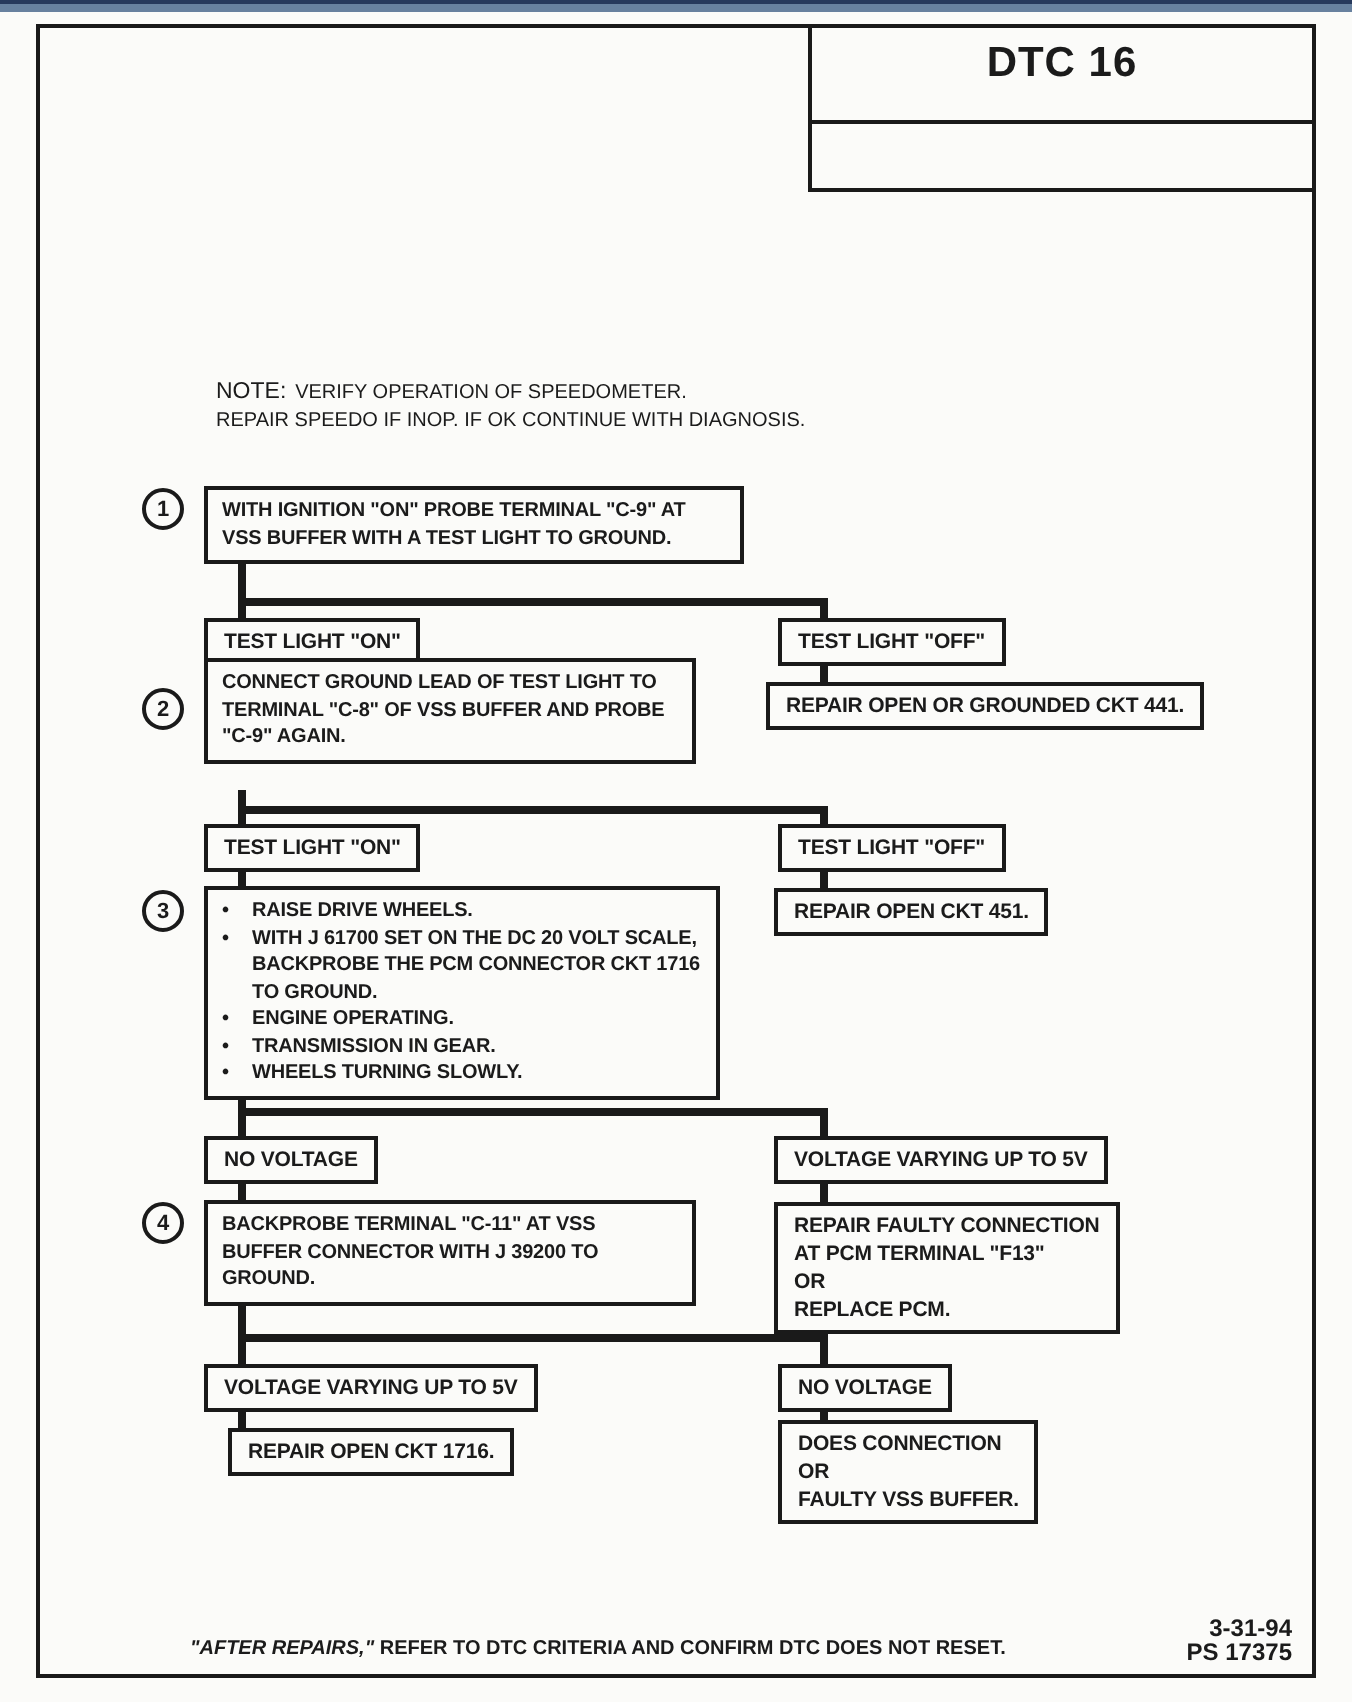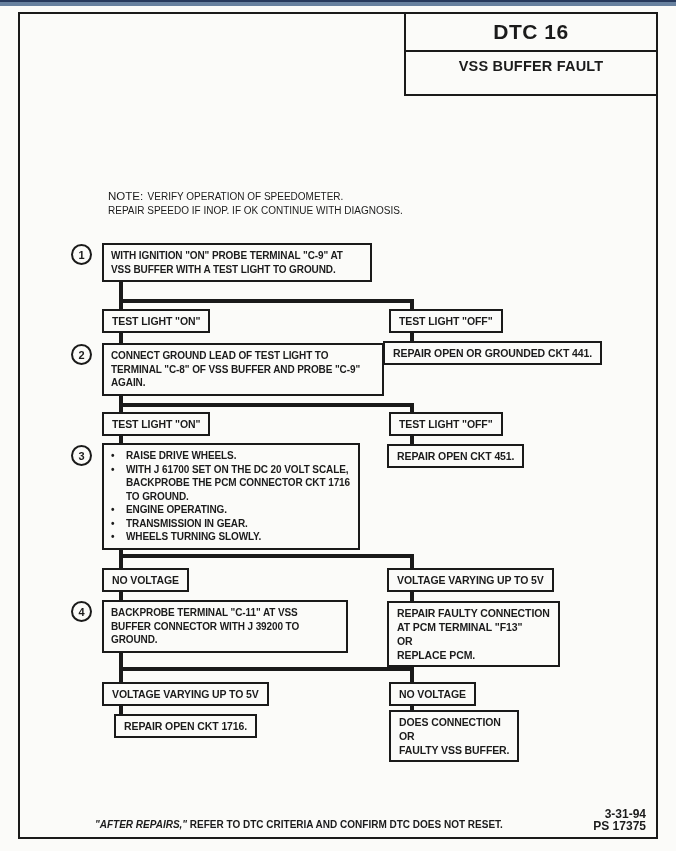--- a/index.html
+++ b/index.html
@@ -8,21 +8,21 @@
   .canvas { position:relative; width:676px; height:851px; background:#fbfbf9; overflow:hidden; }
 
   .top-bar { position:absolute; left:0; top:0; width:676px; height:6px;
              background:linear-gradient(to bottom, #27395c 0 2px, #68819f 2px 100%); }
 
   .page-border { position:absolute; left:18px; top:12px; width:640px; height:827px;
                  border:2px solid #1a1a1a; background:transparent; }
 
   .title-box { position:absolute; left:404px; top:12px; width:254px; height:84px;
                border:2px solid #1a1a1a; background:#fbfbf9; text-align:center; }
-  .title-main { height:38px; line-height:35px; border-bottom:2px solid #1a1a1a;
+  .title-main { height:48px; line-height:35px; border-bottom:2px solid #1a1a1a;
                 font-size:21px; font-weight:bold; letter-spacing:0.5px; }
   .title-sub1 { margin-top:6px; font-size:14.5px; font-weight:bold; letter-spacing:0.2px; }
   .title-sub2 { font-size:12.5px; font-weight:bold; }
 
   .note { position:absolute; left:108px; top:188px; font-weight:normal; line-height:13.5px; }
   .note-label { font-size:11.5px; }
   .note-text  { font-size:10px; }
 
   .circle { position:absolute; width:21px; height:21px; border:2px solid #1a1a1a; border-radius:50%;
             background:#fbfbf9; font-size:11px; font-weight:bold; text-align:center; line-height:18px; }
@@ -48,21 +48,20 @@
 </head>
 <body>
 
 <div class="canvas">
 
   <div class="top-bar"></div>
   <div class="page-border"></div>
 
   <div class="title-box">
     <div class="title-main">DTC 16</div>
-    <div class="title-sub1">VSS BUFFER FAULT</div>
   </div>
 
   <div class="note">
     <div>
       <span class="note-label">NOTE:</span>
       <span class="note-text">VERIFY OPERATION OF SPEEDOMETER.</span>
     </div>
     <div class="note-text">REPAIR SPEEDO IF INOP.  IF OK CONTINUE WITH DIAGNOSIS.</div>
   </div>
 
@@ -94,21 +93,21 @@
   <div class="vline" style="left:410px; top:667px; width:4px; height:17px;"></div>
   <div class="vline" style="left:119px; top:701px; width:4px; height:15px;"></div>
   <div class="vline" style="left:410px; top:701px; width:4px; height:11px;"></div>
 
   <div class="pbox" style="left:102px; top:243px; width:270px;">WITH IGNITION "ON" PROBE TERMINAL "C-9" AT VSS BUFFER WITH A TEST LIGHT TO GROUND.</div>
 
   <div class="dbox" style="left:102px; top:309px;">TEST LIGHT "ON"</div>
   <div class="dbox" style="left:389px; top:309px;">TEST LIGHT "OFF"</div>
   <div class="dbox" style="left:383px; top:341px;">REPAIR OPEN OR GROUNDED CKT 441.</div>
 
-  <div class="pbox" style="left:102px; top:343px; width:282px; min-height:52px;">CONNECT GROUND LEAD OF TEST LIGHT TO TERMINAL "C-8" OF VSS BUFFER AND PROBE "C-9" AGAIN.</div>
+  <div class="pbox" style="left:102px; top:329px; width:246px; min-height:52px;">CONNECT GROUND LEAD OF TEST LIGHT TO TERMINAL "C-8" OF VSS BUFFER AND PROBE "C-9" AGAIN.</div>
 
   <div class="dbox" style="left:102px; top:412px;">TEST LIGHT "ON"</div>
   <div class="dbox" style="left:389px; top:412px;">TEST LIGHT "OFF"</div>
   <div class="dbox" style="left:387px; top:444px;">REPAIR OPEN CKT 451.</div>
 
   <div class="pbox" style="left:102px; top:443px; width:258px; min-height:94px;">
     <ul class="bullets">
       <li>
           <span class="dot">•</span>
           <span>RAISE DRIVE WHEELS.</span>

